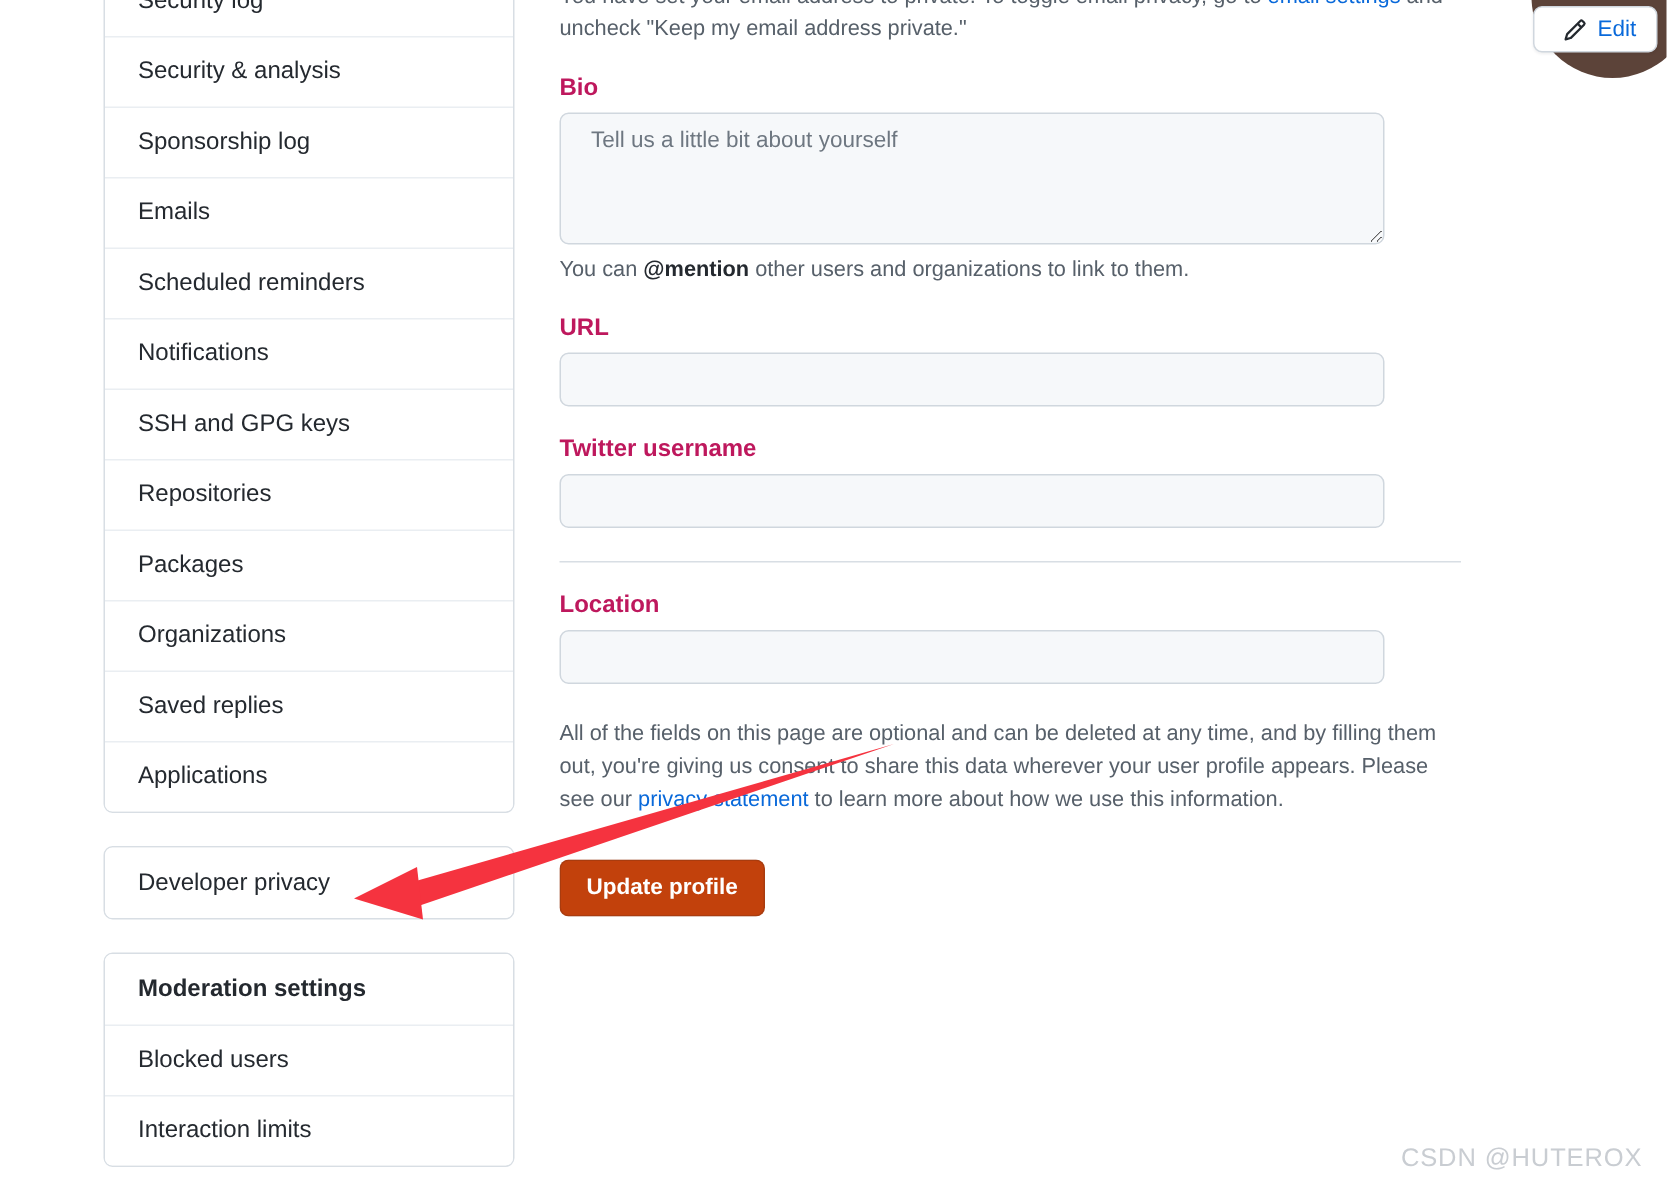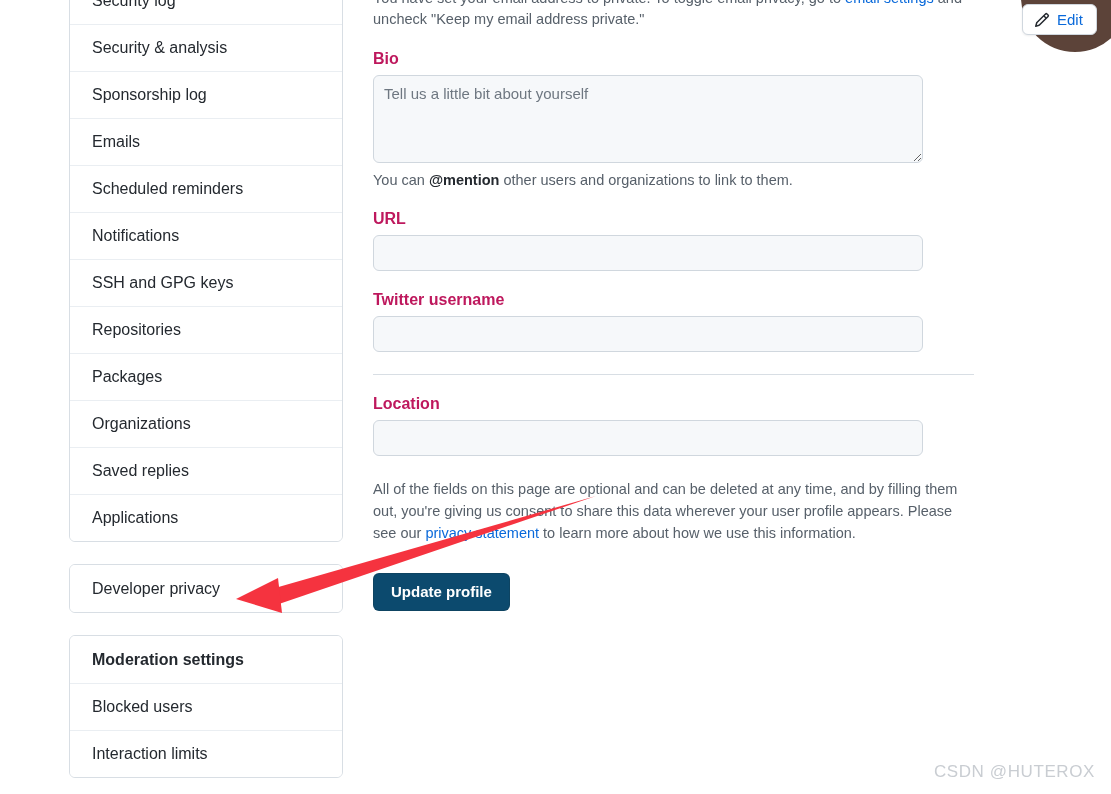--- a/index.html
+++ b/index.html
@@ -86,21 +86,21 @@
     outline: none;
   }
   .text-input::placeholder { color: #6e7781; }
   textarea.bio-input {
     display: block;
     width: 550px;
     height: 88px;
     background: #f6f8fa;
     border: 1px solid #d0d7de;
     border-radius: 6px;
-    padding: 9px 10px;
+    padding: 9px 20px;
     font-size: 15px;
     font-family: "Liberation Sans", sans-serif;
     color: #24292f;
     resize: vertical;
     outline: none;
   }
   textarea.bio-input::placeholder { color: #6e7781; }
   .help-text {
     font-size: 14.5px;
     color: #57606a;
@@ -118,21 +118,21 @@
   .consent-text {
     font-size: 14.5px;
     color: #57606a;
     line-height: 22px;
     width: 590px;
     margin-top: 22px;
   }
   .consent-text a { color: #0969da; text-decoration: none; }
   .btn-primary {
     margin-top: 14px;
-    background: #0c4a6e;
+    background: #c2410c;
     color: #ffffff;
     border: 1px solid rgba(27,31,36,0.15);
     border-radius: 6px;
     font-size: 15px;
     font-weight: 600;
     font-family: "Liberation Sans", sans-serif;
     padding: 0 17px;
     height: 38px;
     cursor: pointer;
     line-height: 1;
@@ -148,21 +148,21 @@
   }
   .edit-btn {
     position: absolute;
     left: 1022px; top: 4px;
     display: flex;
     align-items: center;
     gap: 7px;
     background: #ffffff;
     border: 1px solid #d0d7de;
     border-radius: 6px;
-    padding: 6px 13px 6px 11px;
+    padding: 6px 13px 6px 19px;
     font-size: 15px;
     color: #0969da;
     cursor: pointer;
     box-shadow: 0 1px 2px rgba(27,31,36,0.08);
     z-index: 5;
   }
   .edit-btn .pencil { display: block; width: 16px; height: 16px; }
 
   
   .arrow-svg {

